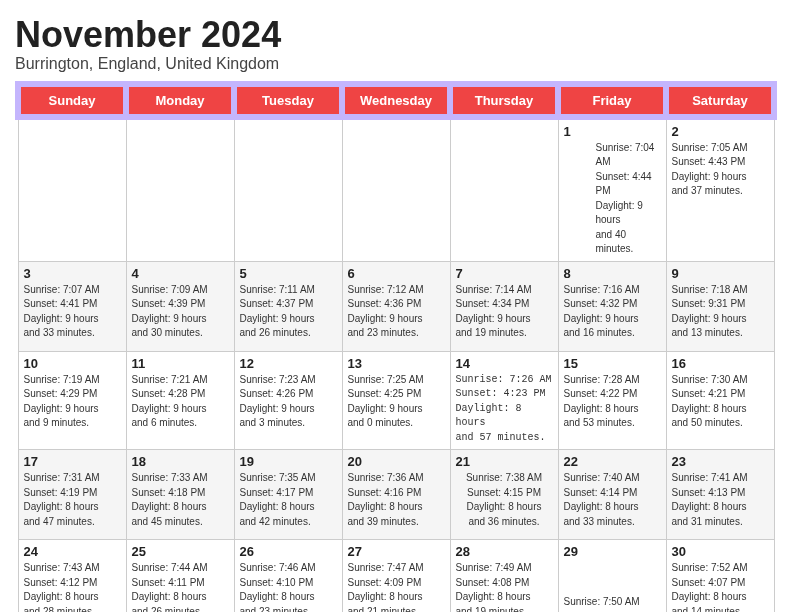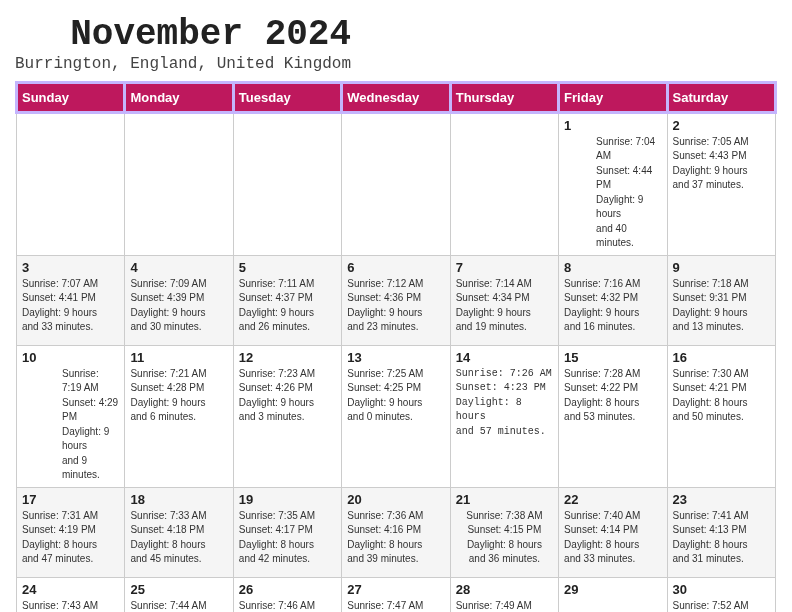--- a/index.html
+++ b/index.html
@@ -19,46 +19,44 @@
     .logo {
       display: flex;
       align-items: center;
       gap: 4px;
     }
     .logo-icon {
       width: 28px;
       height: 28px;
     }
     .title-area {
-      text-align: right;
-      font-family: Liberation Mono, monospace;
     }
     .month-title {
       font-size: 36px;
       font-weight: bold;
       color: #222;
       line-height: 1.1;
     }
     .location-title {
       font-size: 16px;
       color: #444;
     }
     .calendar-table {
       width: 100%;
       border-collapse: collapse;
       table-layout: fixed;
     }
     .calendar-table th {
-      background-color: #be185d;
+      background-color: #ef4444;
       color: #fff;
       font-size: 13px;
       font-weight: bold;
       padding: 6px 4px;
-      text-align: left;
-      border: 3px solid #c4b5fd;
+      text-align: center;
+      border: 6px solid #c4b5fd;
     }
     .calendar-table td {
       vertical-align: top;
       border: 1px solid #ccc;
       padding: 4px 5px;
       height: 90px;
       font-size: 10.5px;
       color: #222;
       background: #fff;
     }
@@ -171,21 +169,21 @@
           <span class="day-number">9</span>
           <div class="day-info" style="white-space: pre-line;">Sunrise: 7:18 AM
 Sunset: 9:31 PM
 Daylight: 9 hours
 and 13 minutes.</div>
         </td>
       </tr>
       <tr>
         <td>
           <span class="day-number">10</span>
-          <div class="day-info" style="white-space: pre-line; margin-left: 40px;">Sunrise: 7:19 AM
+          <div class="day-info" style="white-space: pre-line;">Sunrise: 7:19 AM
 Sunset: 4:29 PM
 Daylight: 9 hours
 and 9 minutes.</div>
         </td>
         <td>
           <span class="day-number">11</span>
           <div class="day-info" style="white-space: pre-line;">Sunrise: 7:21 AM
 Sunset: 4:28 PM
 Daylight: 9 hours
 and 6 minutes.</div>

